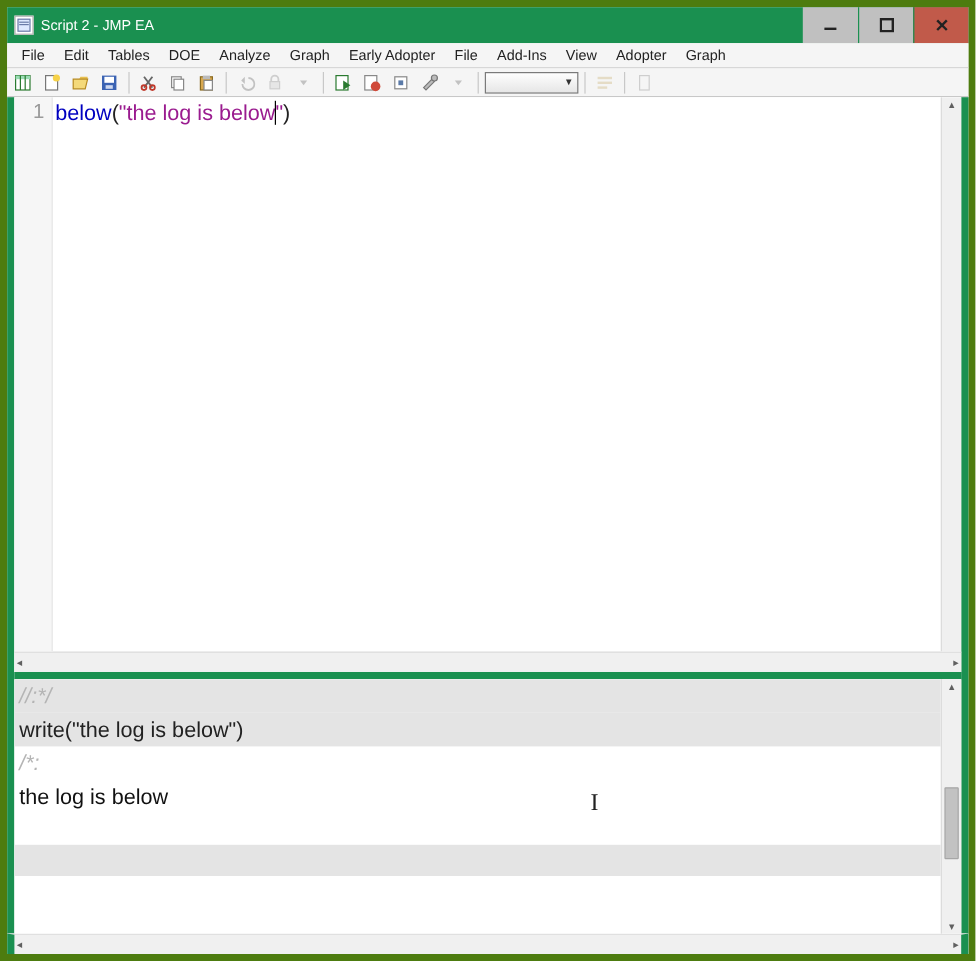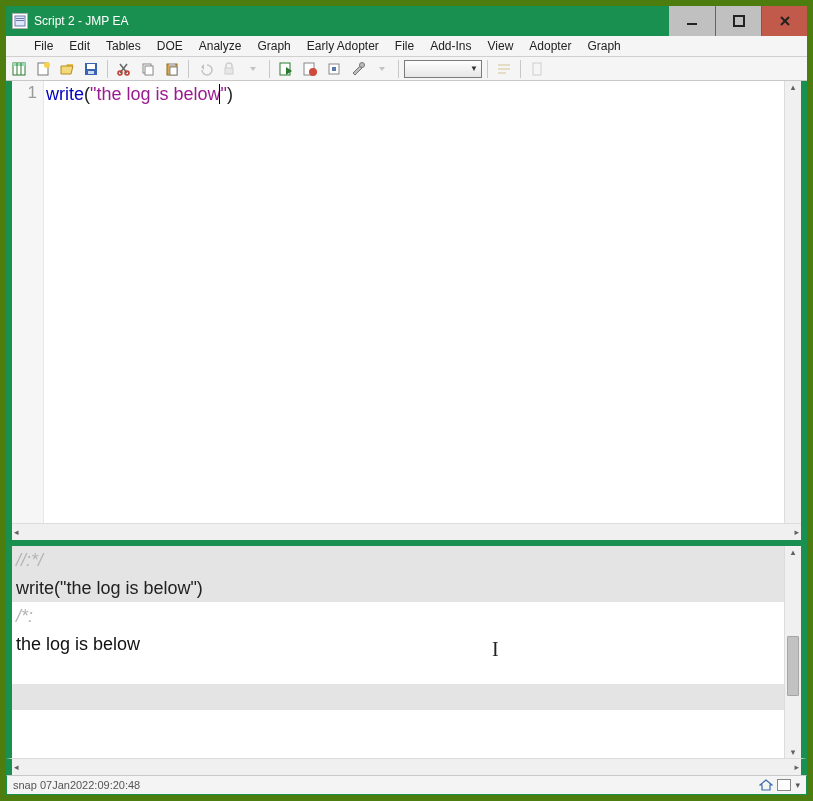--- a/index.html
+++ b/index.html
@@ -44,21 +44,21 @@
   }
   .titlebar-btn.min { background: #c0c0c0; }
   .titlebar-btn.max { background: #c0c0c0; border-left:1px solid #1a9050;}
   .titlebar-btn.close { background: #c15a4a; border-left:1px solid #1a9050; font-weight:bold;}
   
   .menubar {
     background: #f5f5f5;
     border-bottom: 1px solid #d0d0d0;
     height: 21px;
     display: flex; align-items: center;
-    padding: 0 20px;
+    padding: 0 4px;
     gap: 0;
   }
   .menu-item {
     padding: 2px 8px;
     font-size: 12px; color: #222;
   }
   
   .toolbar {
     background: #f5f5f5;
     border-bottom: 1px solid #c8c8c8;
@@ -386,21 +386,21 @@
       </div>
   </div>
 
   <div class="main">
 
     <div class="editor-pane">
       <div class="editor-body">
         <div class="gutter">
           <div>1</div>
         </div>
-        <div class="code-area"><span class="kw">write</span><span>(</span><span class="str">"</span><span class="str">the log is below</span><span class="caret"></span><span class="str">"</span><span>)</span></div>
+        <div class="code-area"><span class="kw">below</span><span>(</span><span class="str">"</span><span class="str">the log is below</span><span class="caret"></span><span class="str">"</span><span>)</span></div>
         <div class="editor-vscroll"></div>
       </div>
       <div class="editor-hscroll">
           <span>◂</span>
           <span>▸</span>
         </div>
     </div>
 
     <div class="splitter"></div>
 
@@ -418,26 +418,14 @@
         <div class="log-thumb"></div>
       </div>
     </div>
 
   </div>
   <div class="log-hscroll">
       <span>◂</span>
       <span>▸</span>
     </div>
 
-  <div class="statusbar">
-    <span>snap 07Jan2022:09:20:48</span>
-    <span class="status-right">
-      <span>
-          <svg width="14" height="12">
-            <path d="M7 1L1 6h2v5h8V6h2z" fill="none" stroke="#3a6aa8" stroke-width="1.2"></path>
-          </svg>
-        </span>
-      <span class="status-box"></span>
-      <span style="font-size:9px;color:#555;">▾</span>
-    </span>
-  </div>
 
 </div>
 
 </body></html>

